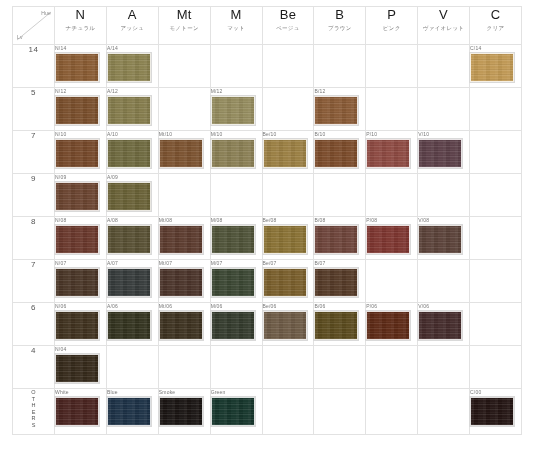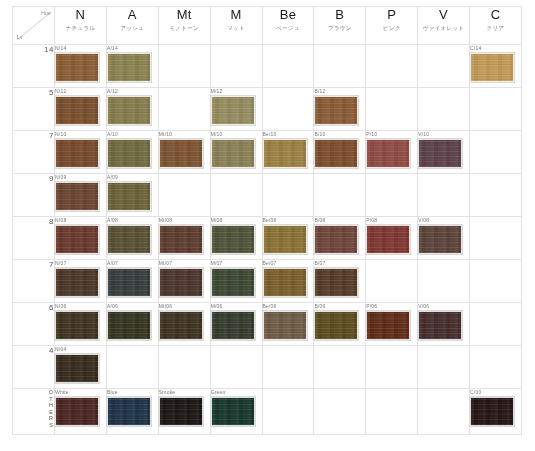--- a/index.html
+++ b/index.html
@@ -79,21 +79,21 @@
     font-size: 5.5px;
     color: #777;
     font-weight: normal;
     line-height: 9px;
     letter-spacing: .3px;
     margin-top: 1px;
   }
   
   td.lv-cell {
     width: 42px;
-    text-align: right;
+    text-align: center;
     vertical-align: middle;
     font-size: 8px;
     color: #555;
     border-left: none;
     letter-spacing: .5px;
   }
   td.lv-cell.others-cell span.vert {
     display: inline-block;
     writing-mode: vertical-rl;
     text-orientation: upright;

